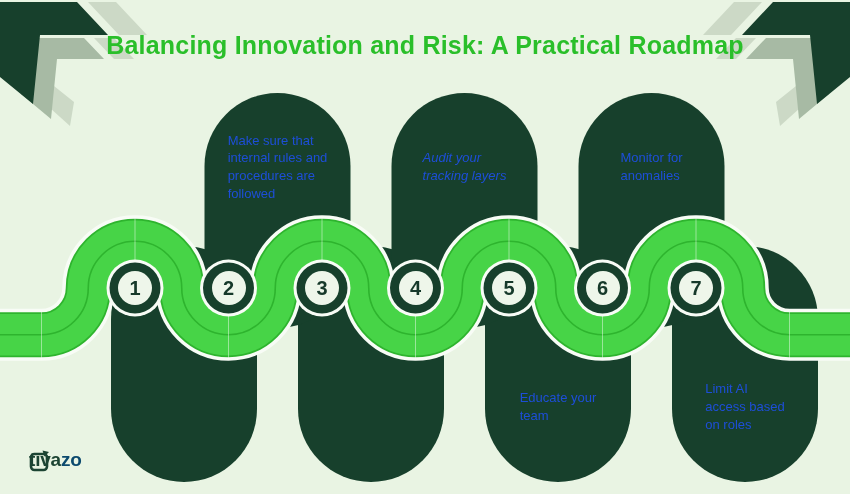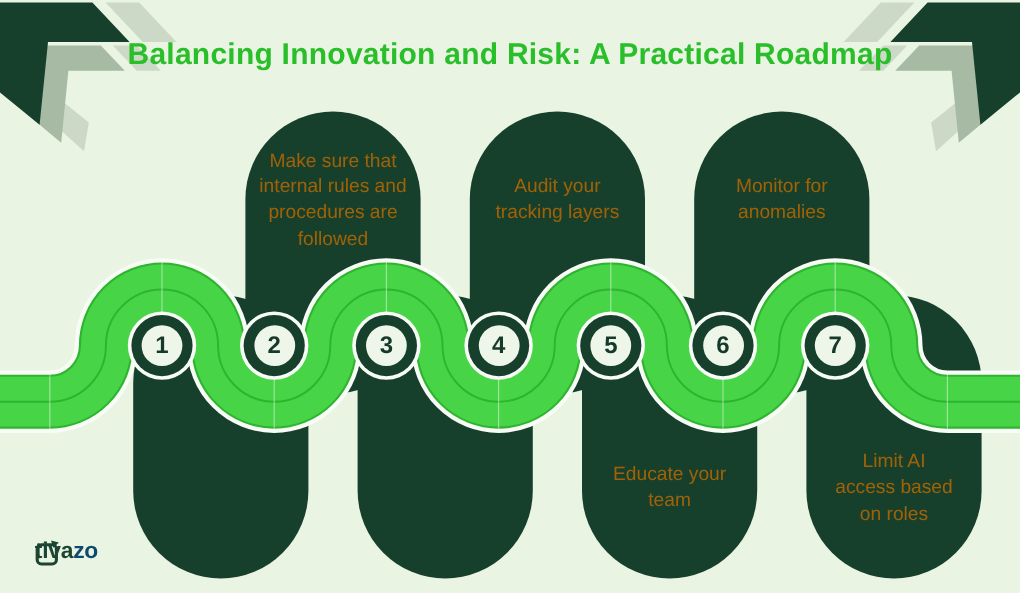--- a/index.html
+++ b/index.html
@@ -13,22 +13,22 @@
   #canvas svg{position:absolute;left:0;top:0;}
   .page-title{
     position:absolute;left:0;top:31px;width:850px;
     text-align:center;
     font-size:25px;font-weight:700;color:#2abf2a;
     letter-spacing:.2px;
   }
   .pill-text{
     position:absolute;width:146px;
     display:flex;align-items:center;justify-content:center;
-    text-align:center;
-    color:#a16207;font-size:16px;line-height:1.36;
+    text-align:left;
+    color:#1d4ed8;font-size:13px;line-height:1.36;
     white-space:pre-line;
   }
   .pill-text.top{top:107px;height:120px;}
   .pill-text.bottom{top:343px;height:128px;}
   .step-number{
     position:absolute;top:271px;width:34px;height:34px;
     border-radius:50%;background:#eef6ea;
     display:flex;align-items:center;justify-content:center;
     color:#16392a;font-size:20px;font-weight:700;
   }
@@ -170,21 +170,21 @@
   <div class="step-number" style="left:305px;">3</div>
   <div class="step-number" style="left:398.5px;">4</div>
   <div class="step-number" style="left:492px;">5</div>
   <div class="step-number" style="left:585.5px;">6</div>
   <div class="step-number" style="left:679px;">7</div>
 
   <div class="pill-text top" style="left:204.5px;">Make sure that
 internal rules and
 procedures are
 followed</div>
-  <div class="pill-text top" style="left:391.5px;">Audit your
+  <div class="pill-text top" style="left:391.5px;font-style:italic;">Audit your
 tracking layers</div>
   <div class="pill-text bottom" style="left:485px;">Educate your
 team</div>
   <div class="pill-text top" style="left:578.5px;">Monitor for
 anomalies</div>
   <div class="pill-text bottom" style="left:672px;">Limit AI
 access based
 on roles</div>
 
   <div class="logo">

